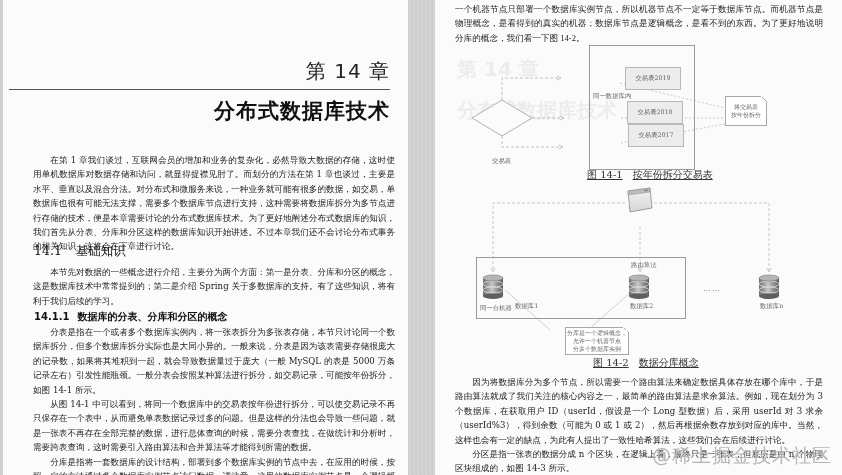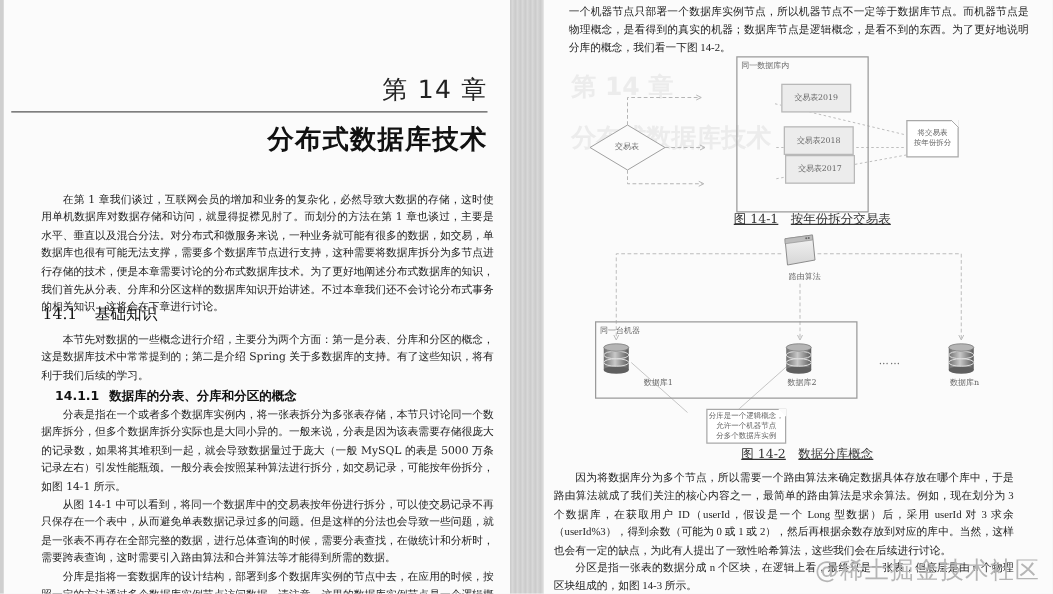--- a/index.html
+++ b/index.html
@@ -22,21 +22,21 @@
   .text p.noindent { text-indent:0;font-family:Liberation Serif, serif; }
   .h2 { position:absolute; font-size:12.5px; font-weight:normal; color:#111; }
   .h2 span + span { margin-left:14px; }
   .h3 { position:absolute; font-family:"DejaVu Sans","Liberation Sans",sans-serif; font-size:10px; font-weight:bold; color:#111; }
   .h3 span + span { margin-left:8px; }
 
   .caption { position:absolute; font-size:10px; color:#333;text-decoration:underline; }
   .caption span + span { margin-left:10px; }
 
   .diag-box { position:absolute; border:1px solid #9a9a9a; background:transparent; }
-  .diag-label { position:absolute; font-size:6.4px; color:#666; }
+  .diag-label { position:absolute; font-size:6.4px; color:#666;margin-top:44px; }
   .tbl-box { position:absolute; width:54px; height:21px; border:1px solid #b8b8b8; background:#ececec;
              font-size:6.3px; color:#666; display:flex; align-items:center; justify-content:center; }
   .note { position:absolute; border:1px solid #a8a8a8; background:#fff; font-size:6px; color:#666;
           text-align:center; line-height:8px; display:flex; flex-direction:column; justify-content:center; }
   .note::after { content:""; position:absolute; right:-1px; top:-1px; width:6px; height:6px;
                  background:linear-gradient(225deg,#fbfbfb 50%,#a8a8a8 50%,#a8a8a8 56%,#fff 56%); }
   .db { position:absolute; width:22px; height:26px; }
   .db-label { position:absolute; font-size:6.4px; color:#666; white-space:nowrap; }
   .ellipsis { position:absolute; font-size:8px; color:#666; letter-spacing:1px; }
   .ghost { position:absolute; color:#ececec; font-weight:bold; font-family:"DejaVu Sans","Liberation Sans",sans-serif; }
@@ -58,21 +58,21 @@
   </div>
 
   <div class="h2" style="left:31px; top:243px;">
     <span>14.1</span><span>基础知识</span>
   </div>
 
   <div class="text" style="left:30px; top:265px; width:362px;">
     <p>本节先对数据的一些概念进行介绍，主要分为两个方面：第一是分表、分库和分区的概念，这是数据库技术中常常提到的；第二是介绍 Spring 关于多数据库的支持。有了这些知识，将有利于我们后续的学习。</p>
   </div>
 
-  <div class="h3" style="left:41px; top:310px;">
+  <div class="h3" style="left:31px; top:310px;">
     <span>14.1.1</span><span>数据库的分表、分库和分区的概念</span>
   </div>
 
   <div class="text" style="left:30px; top:325px; width:362px;">
     <p>分表是指在一个或者多个数据库实例内，将一张表拆分为多张表存储，本节只讨论同一个数据库拆分，但多个数据库拆分实际也是大同小异的。一般来说，分表是因为该表需要存储很庞大的记录数，如果将其堆积到一起，就会导致数据量过于庞大（一般 MySQL 的表是 5000 万条记录左右）引发性能瓶颈。一般分表会按照某种算法进行拆分，如交易记录，可能按年份拆分，如图 14-1 所示。</p>
     <p>从图 14-1 中可以看到，将同一个数据库中的交易表按年份进行拆分，可以使交易记录不再只保存在一个表中，从而避免单表数据记录过多的问题。但是这样的分法也会导致一些问题，就是一张表不再存在全部完整的数据，进行总体查询的时候，需要分表查找，在做统计和分析时，需要跨表查询，这时需要引入路由算法和合并算法等才能得到所需的数据。</p>
     <p>分库是指将一套数据库的设计结构，部署到多个数据库实例的节点中去，在应用的时候，按照一定的方法通过多个数据库实例节点访问数据。请注意，这里的数据库实例节点是一个逻辑概念，不是一个物理概念，什么意思呢？简单地说，一个机器节点可以部署多个数据库实例节点，也可以</p>
   </div>
 </div>
 
@@ -189,19 +189,19 @@
       <span>分库是一个逻辑概念，</span>
       <span>允许一个机器节点</span>
       <span>分多个数据库实例</span>
     </div>
 
     <div class="caption" style="left:158px; top:356px;">
       <span>图 14-2</span><span>数据分库概念</span>
     </div>
   </div>
 
-  <div class="text" style="left:8px; top:375px; width:368px;font-family:Liberation Serif, serif;">
+  <div class="text" style="left:20px; top:375px; width:368px;">
     <p>因为将数据库分为多个节点，所以需要一个路由算法来确定数据具体存放在哪个库中，于是路由算法就成了我们关注的核心内容之一，最简单的路由算法是求余算法。例如，现在划分为 3 个数据库，在获取用户 ID（userId，假设是一个 Long 型数据）后，采用 userId 对 3 求余（userId%3），得到余数（可能为 0 或 1 或 2），然后再根据余数存放到对应的库中。当然，这样也会有一定的缺点，为此有人提出了一致性哈希算法，这些我们会在后续进行讨论。</p>
     <p>分区是指一张表的数据分成 n 个区块，在逻辑上看，最终只是一张表，但底层是由 n 个物理区块组成的，如图 14-3 所示。</p>
   </div>
 </div>
 
 <div class="watermark">@稀土掘金技术社区</div>
 
 </body></html>

